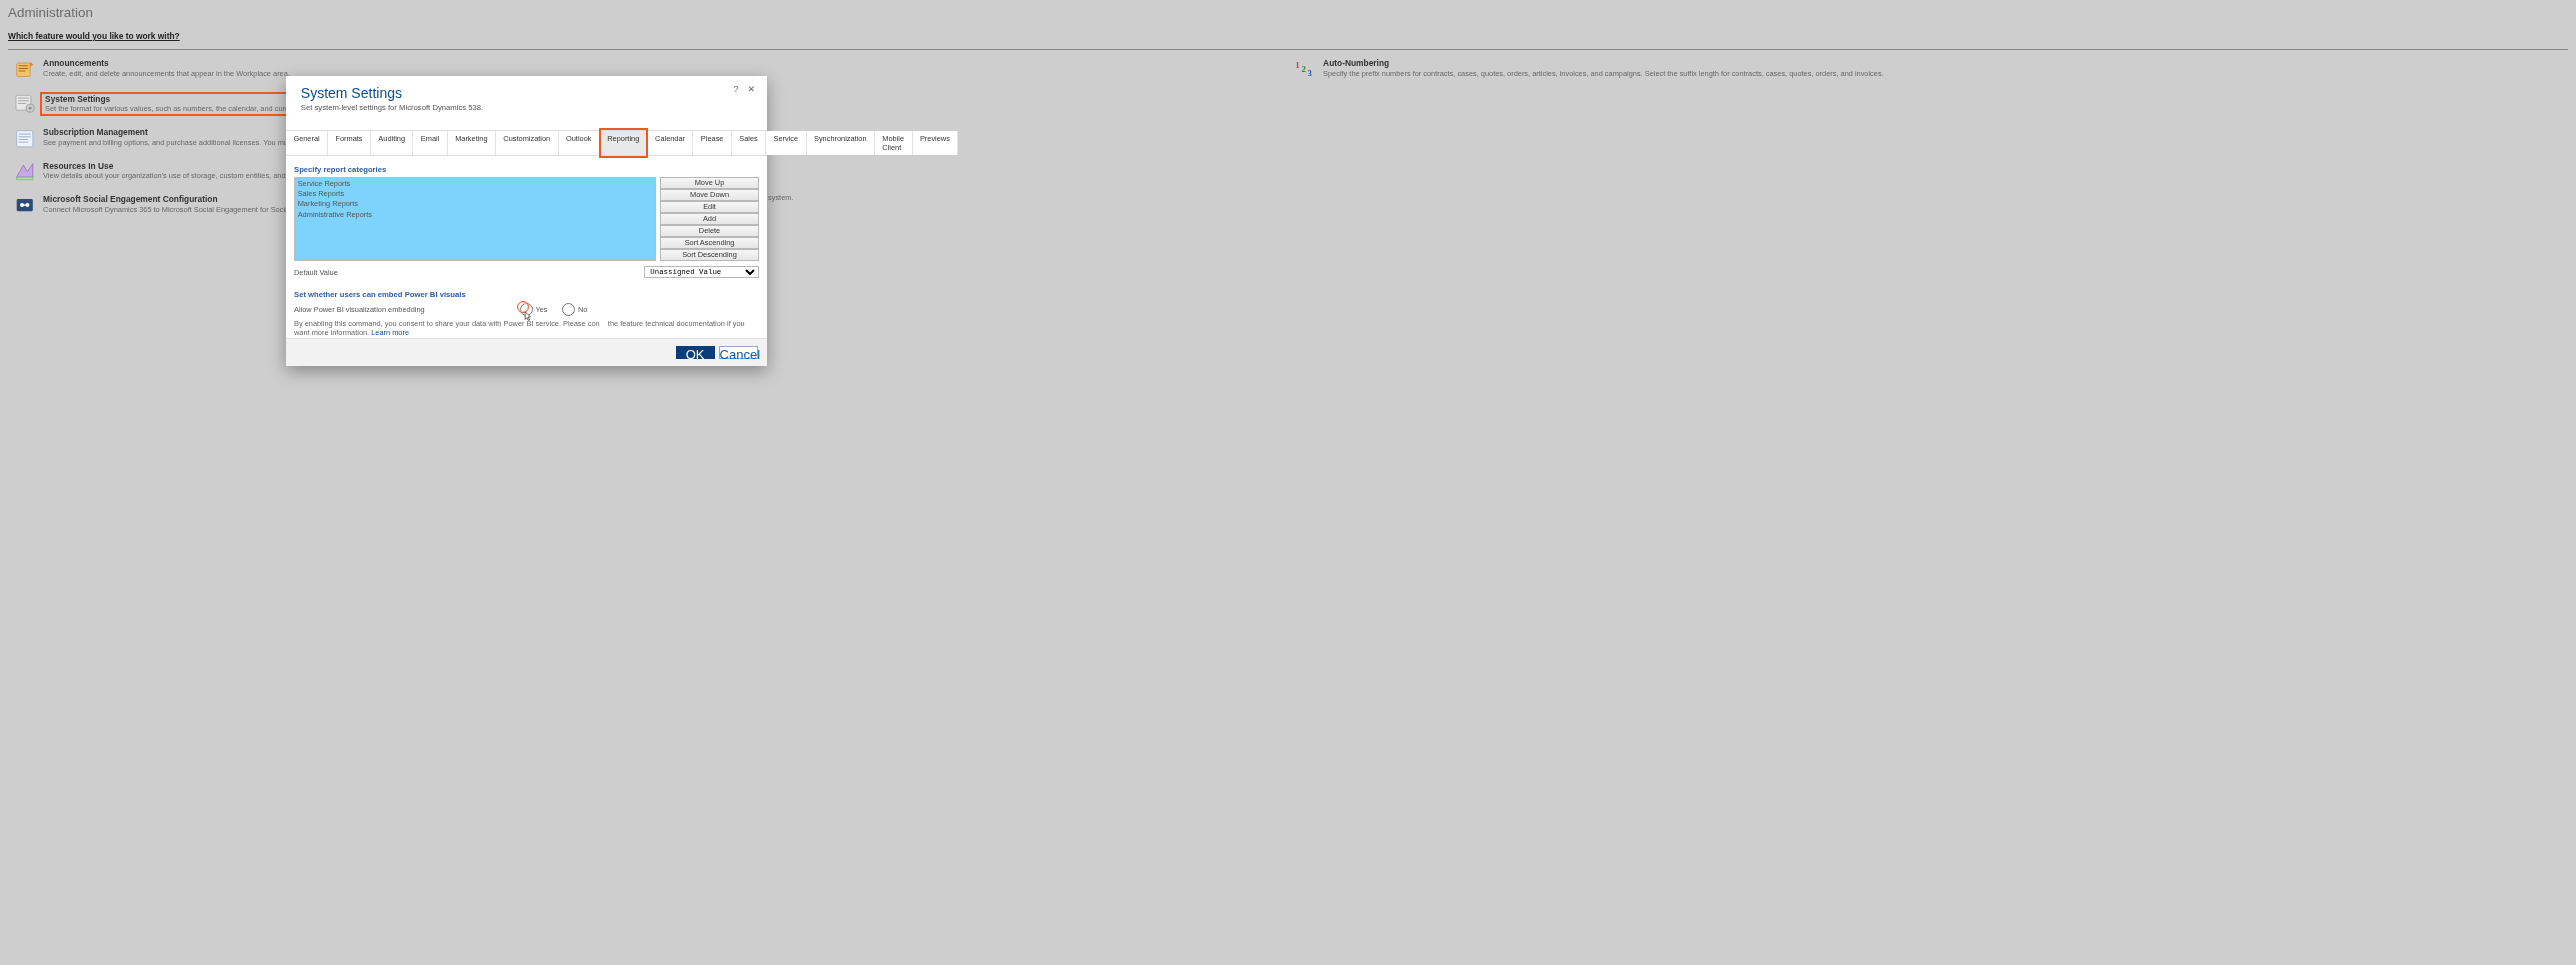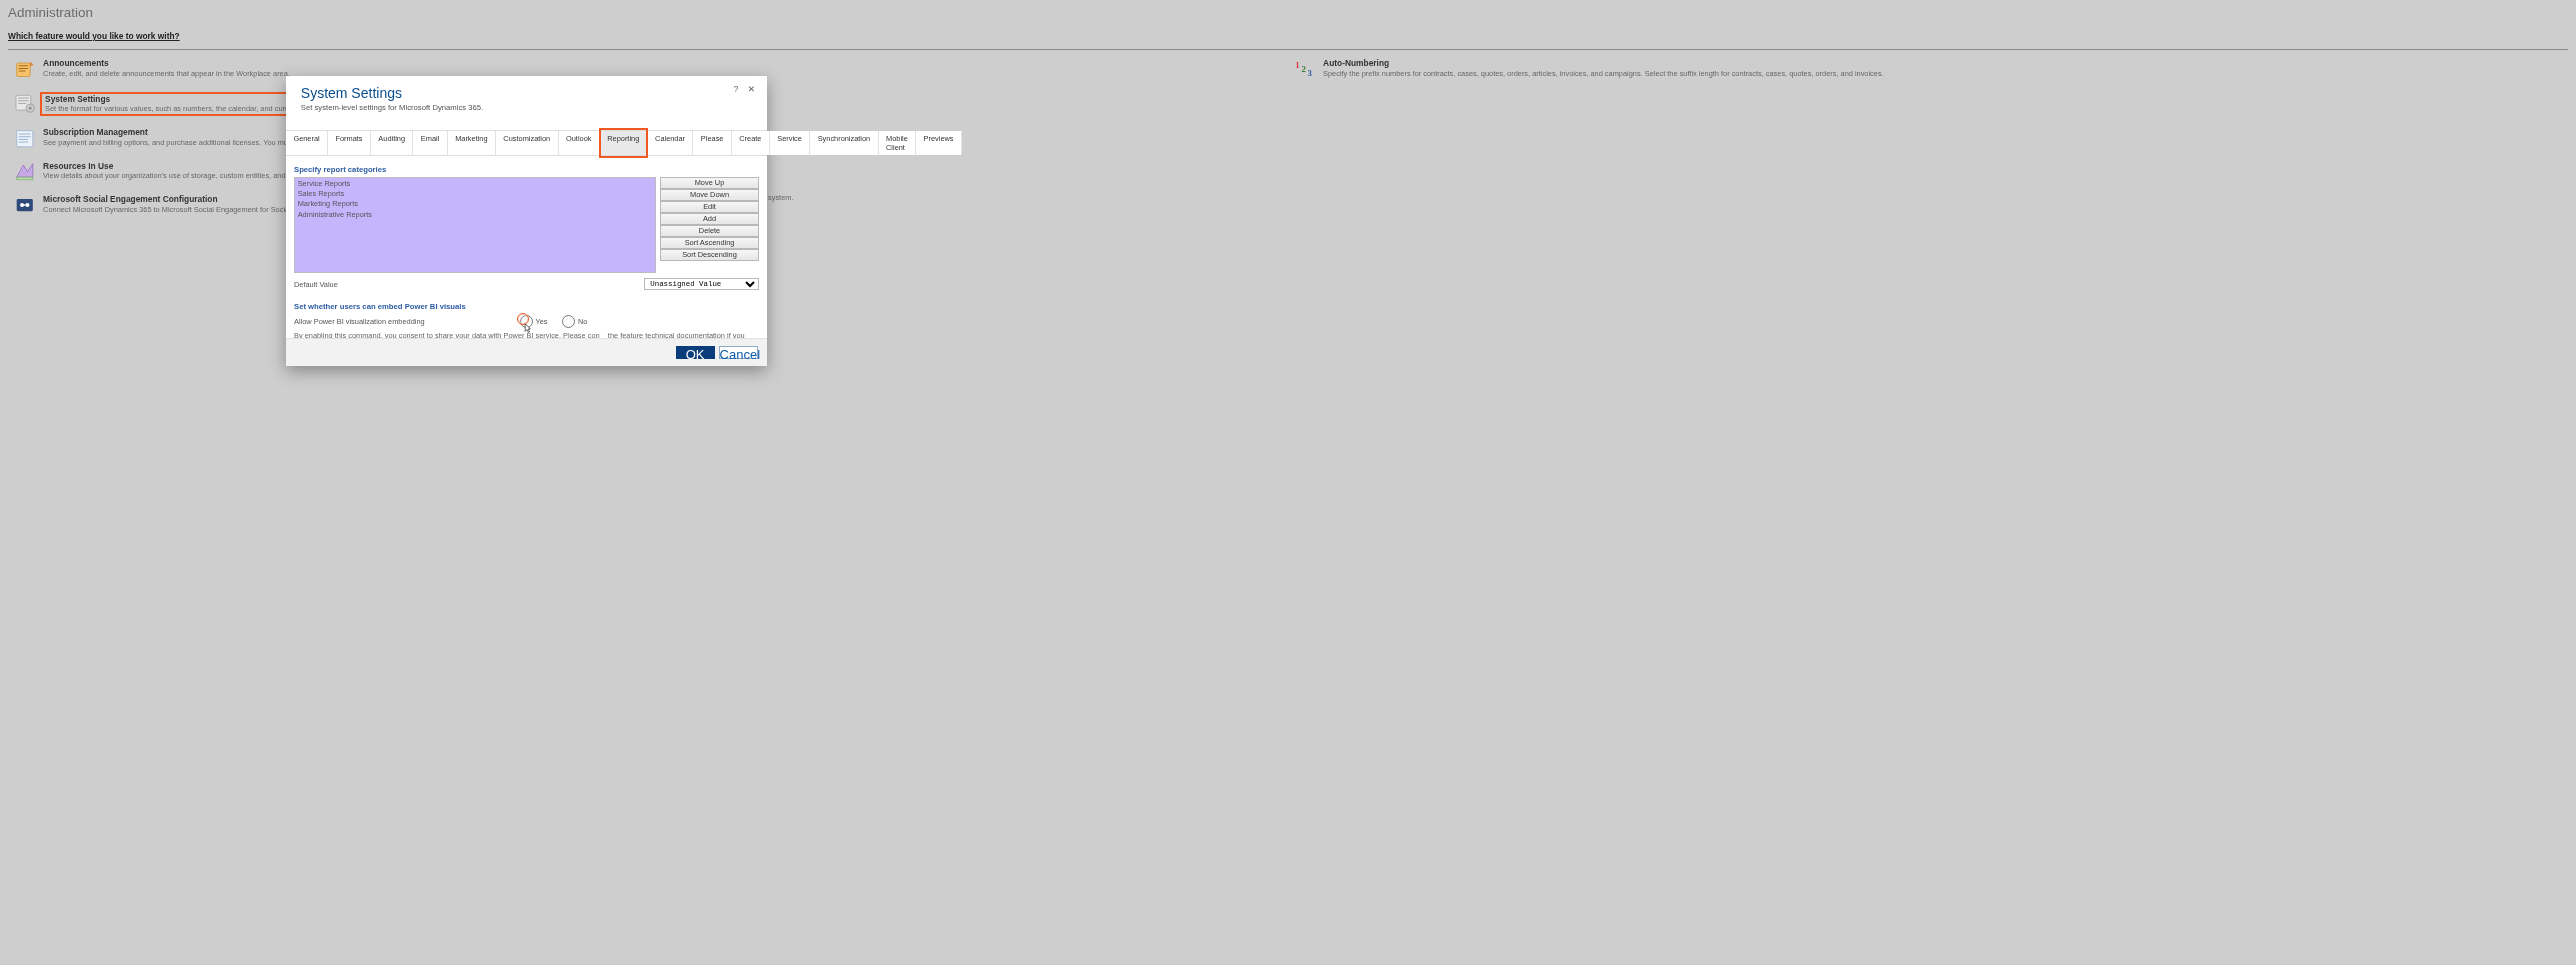--- a/index.html
+++ b/index.html
@@ -148,23 +148,23 @@
     color: #2d5ca3;
     margin: 1.3px 0 2.7px 0;
   }
   .cat-row {
     display: flex;
     gap: 4px;
     align-items: flex-start;
   }
   .cat-list {
     flex: 1;
-    height: 96px;
+    height: 84px;
     border: 0.7px solid #bcbcbc;
-    background: #c4b5fd;
+    background: #7dd3fc;
     overflow: auto;
     font-size: 7.4px;
     color: #555;
   }
   .cat-item {
     padding: 0.7px 2.7px;
     cursor: default;
   }
   .cat-buttons {
     width: 99px;
@@ -354,39 +354,39 @@
         </div>
       </div>
   </div>
 </div>
 
 <div class="partial">es in the system.</div>
 
 <div class="dialog">
   <div class="dialog-head">
     <div class="dialog-title">System Settings</div>
-    <div class="dialog-sub">Set system-level settings for Microsoft Dynamics 365.</div>
+    <div class="dialog-sub">Set system-level settings for Microsoft Dynamics 538.</div>
     <div class="dialog-winbtns">
       <span class="wbtn">?</span>
       <span class="wbtn">✕</span>
     </div>
   </div>
 
   <div class="tabbar" id="tabbar">
       <div class="tab">General</div>
       <div class="tab">Formats</div>
       <div class="tab">Auditing</div>
       <div class="tab">Email</div>
       <div class="tab">Marketing</div>
       <div class="tab">Customization</div>
       <div class="tab">Outlook</div>
       <div class="tab active">Reporting<div class="tab-hl"></div></div>
       <div class="tab">Calendar</div>
       <div class="tab">Please</div>
-      <div class="tab">Create</div>
+      <div class="tab">Sales</div>
       <div class="tab">Service</div>
       <div class="tab">Synchronization</div>
       <div class="tab">Mobile Client</div>
       <div class="tab">Previews</div>
     </div>
 
   <div class="dialog-body">
     <div class="section-label">Specify report categories</div>
     <div class="cat-row">
       <div class="cat-list" id="catlist">

